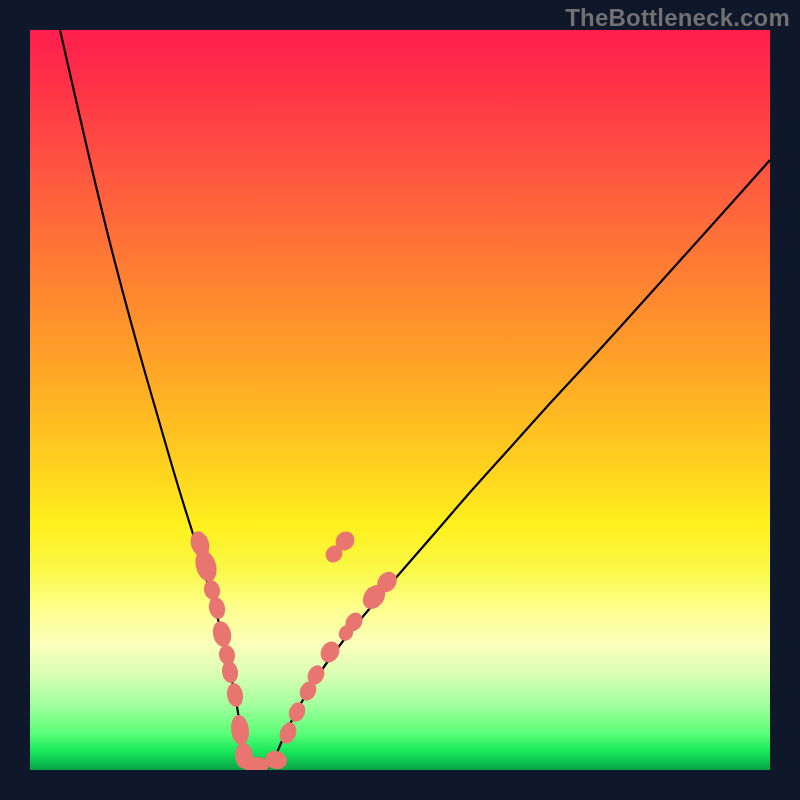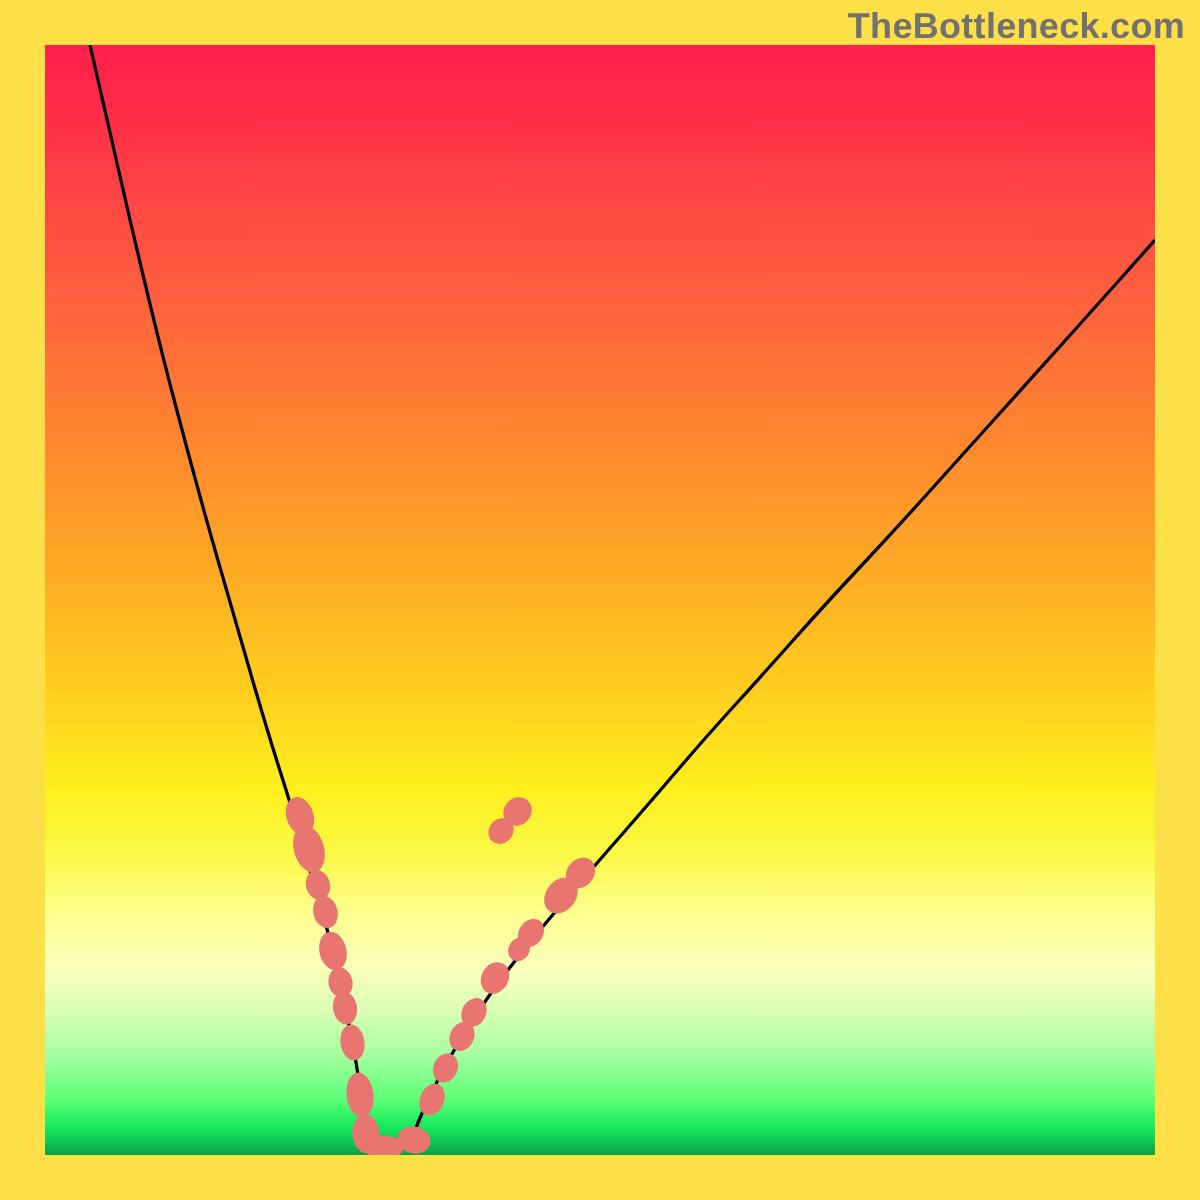--- a/index.html
+++ b/index.html
@@ -8,21 +8,21 @@
     width: 800px;
     height: 800px;
     overflow: hidden;
     background: #000;
     font-family: Arial, Helvetica, sans-serif;
   }
   .container {
     position: relative;
     width: 800px;
     height: 800px;
-    background: #fde047;
+    background: #0f172a;
   }
   .watermark {
     position: absolute;
     top: 4px;
     right: 10px;
     font-size: 24px;
     font-weight: 600;
     color: #717171;
     letter-spacing: 0.2px;
     z-index: 30;

